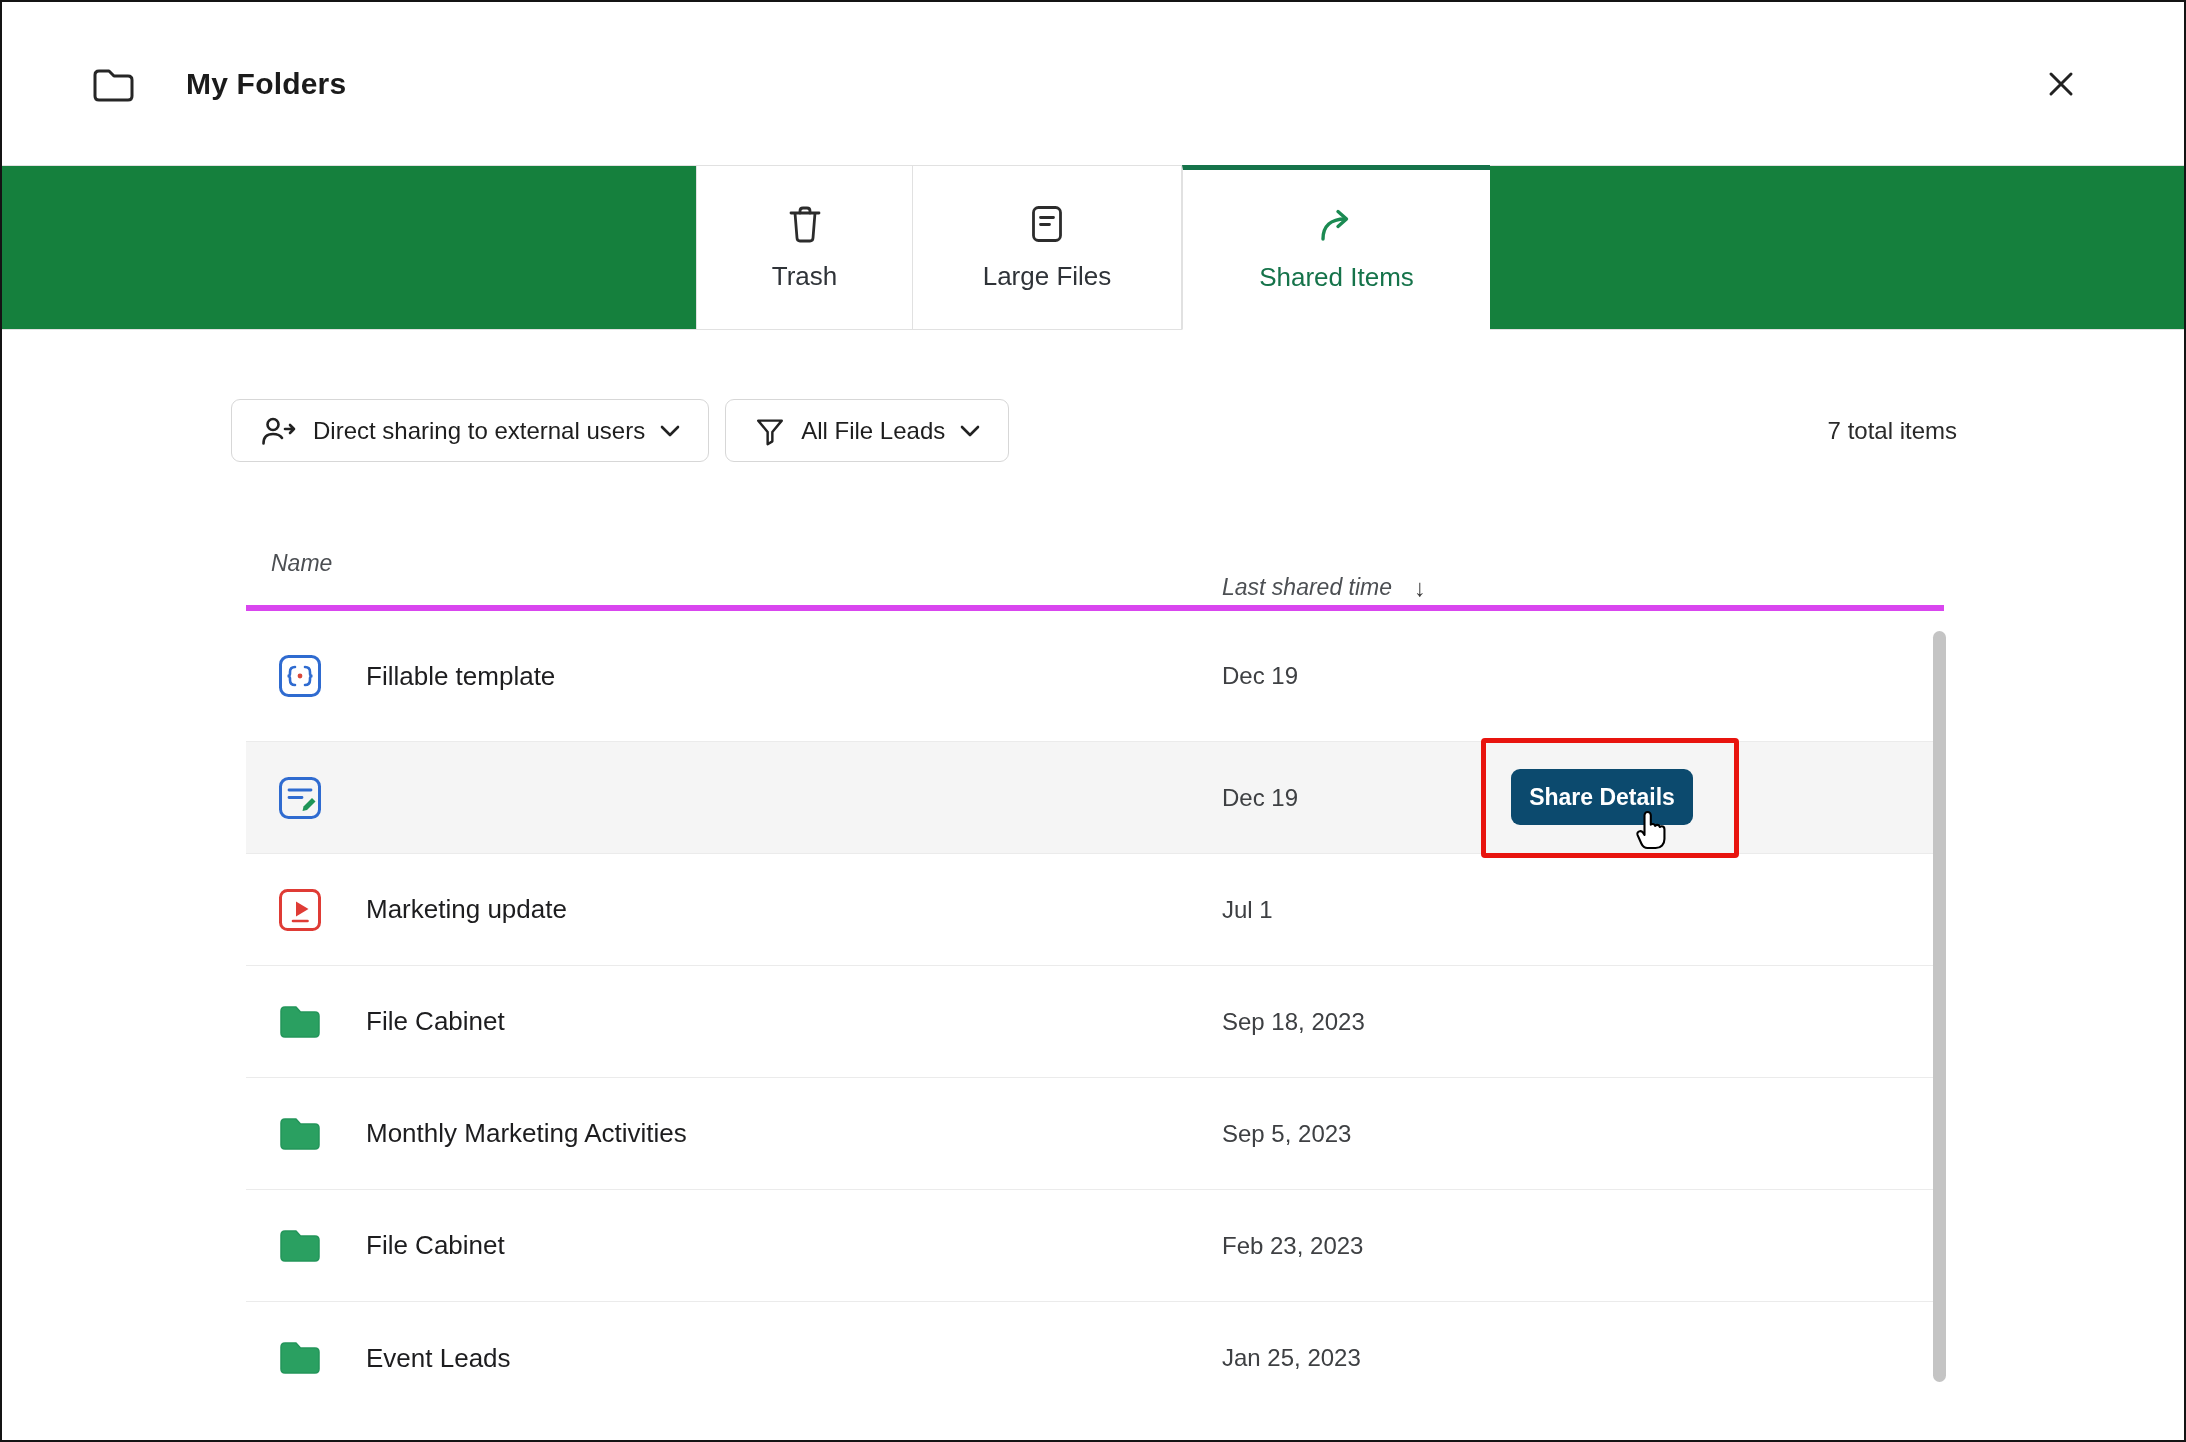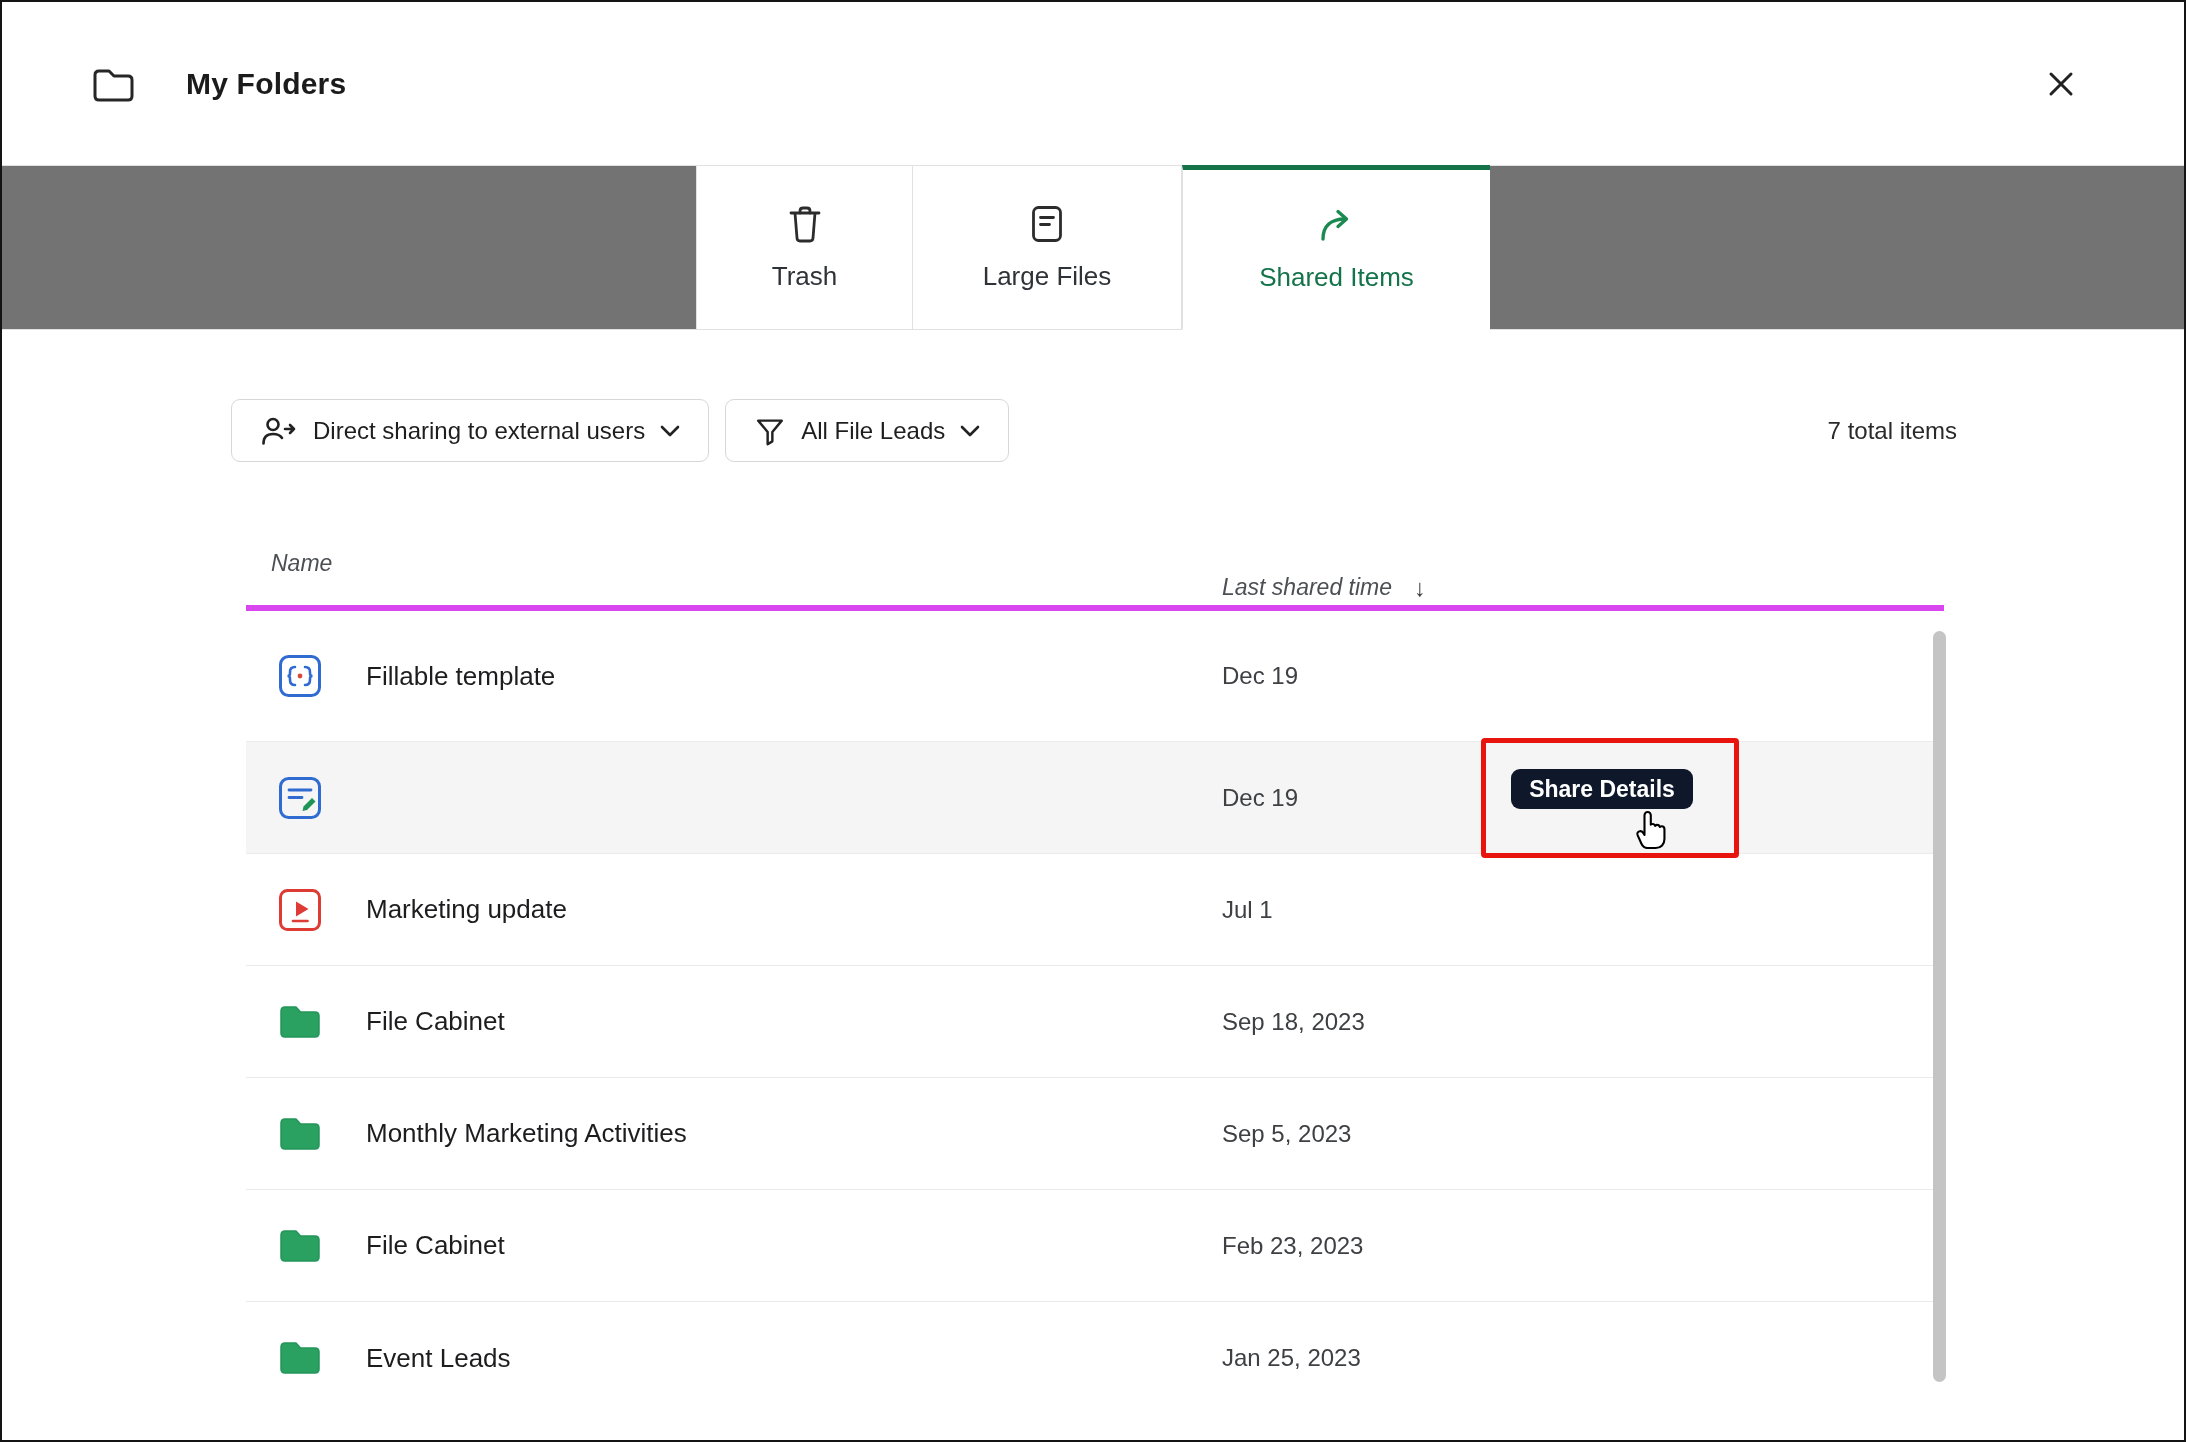--- a/index.html
+++ b/index.html
@@ -19,21 +19,21 @@
     position:absolute; top:0; left:0; right:0; height:163px;
     display:flex; align-items:center; padding:0 99px 0 88px; background:#fff;
   }
   .dlg-title { font-size:30px; font-weight:700; color:#1b1b1b; margin-left:50px; letter-spacing:.2px; }
   .close-btn {
     margin-left:auto; width:48px; height:48px; display:flex;
     align-items:center; justify-content:center; cursor:pointer; background:none; border:none;
   }
 
   
-  .tabstrip { position:absolute; top:163px; left:0; right:0; height:165px; display:flex; background:#737373; }
+  .tabstrip { position:absolute; top:163px; left:0; right:0; height:165px; display:flex; background:#15803d; }
   .strip-fill { flex:1 1 auto; border-top:1px solid #e1e1e1; border-bottom:1px solid #e1e1e1; }
   .tab {
     display:flex; flex-direction:column; align-items:center; justify-content:center; gap:17px;
     border-top:1px solid #e1e1e1; border-bottom:1px solid #e1e1e1; border-left:1px solid #e1e1e1;
     cursor:pointer; background:#fff;
   }
   .tab-trash { width:216px; }
   .tab-shared { width:308px; }
   .tab-large { width:270px; border-right:1px solid #e1e1e1; }
   .tab-label { font-size:26px; color:#2f3338; }
@@ -64,22 +64,22 @@
   .row-icon { margin-left:31px; width:46px; height:46px; flex:0 0 auto; display:flex; align-items:center; justify-content:center; }
   .row-name { margin-left:43px; font-size:26px; color:#1d1d1f; white-space:nowrap; }
   .row-date { position:absolute; left:976px; font-size:24px; color:#3e4043; white-space:nowrap; }
 
   
   .action-area {
     position:absolute; left:1235px; top:-4px; width:258px; height:120px;
     border:5px solid #e8140e; border-radius:4px; z-index:4;
   }
   .share-btn {
-    position:absolute; left:25px; top:26px; width:182px; height:40px;
-    background:#0f172a; color:#fff; border:none; border-radius:9px;
+    position:absolute; left:25px; top:26px; width:182px; height:56px;
+    background:#0c4a6e; color:#fff; border:none; border-radius:9px;
     font-family:inherit; font-size:23px; font-weight:700; cursor:pointer;
   }
   .cursor-svg { position:absolute; left:148px; top:66px; width:36px; height:42px; }
 
   
   .scrollbar-thumb {
     position:absolute; left:1931px; top:629px; width:13px; height:751px;
     background:#c4c4c4; border-radius:7px; cursor:pointer;
   }
 </style>

